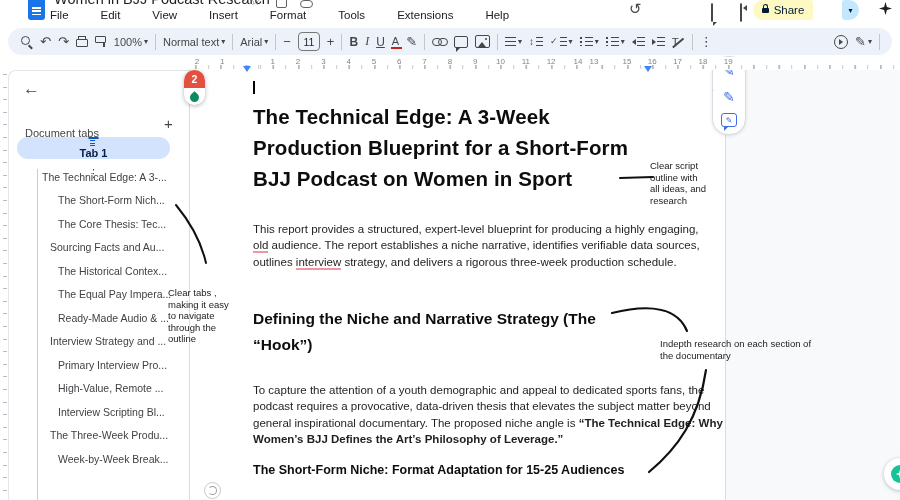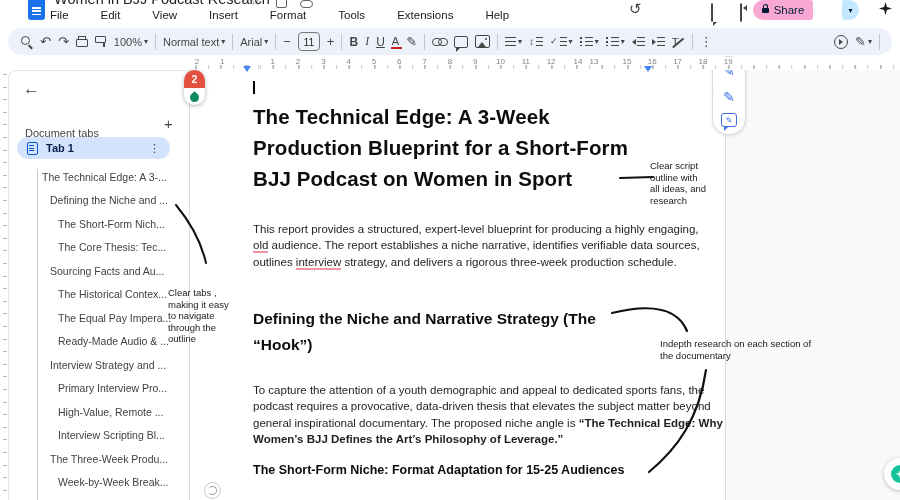--- a/index.html
+++ b/index.html
@@ -19,21 +19,21 @@
   .menubar{left:50px;top:9px;display:flex;gap:32px;font-size:11.5px;color:#202124;}
   .menu-item{cursor:default;}
   .hdr-ic{color:#444746;font-size:15px;line-height:15px;}
   .ic-bubble{width:12px;height:10px;border:1.5px solid #444746;border-radius:2px;position:relative;}
   .ic-bubble::after{content:"";position:absolute;left:1px;bottom:-5px;
     border-top:4px solid #444746;border-right:4px solid transparent;}
   .ic-video{width:13px;height:10px;border:1.5px solid #444746;border-radius:2.5px;position:relative;}
   .ic-video::after{content:"";position:absolute;right:-6px;top:1px;
     border-right:4px solid #444746;border-top:3px solid transparent;border-bottom:3px solid transparent;}
   .dd{font-size:8px;color:#444746;}
-  .share-btn{left:753px;top:0px;height:20px;width:60px;background:#f9a8d4;border-radius:10px 3px 3px 10px;
+  .share-btn{left:753px;top:0px;height:20px;width:60px;background:#fef9c3;border-radius:10px 3px 3px 10px;
     display:flex;align-items:center;justify-content:center;gap:5px;font-size:11.5px;font-weight:500;color:#001d35;}
   .share-dd{left:842px;top:0px;height:20px;width:17px;background:#c2e7ff;border-radius:3px 10px 10px 3px;
     display:flex;align-items:center;justify-content:center;}
   .ic-lock{width:7px;height:5px;background:#001d35;border-radius:1px;position:relative;}
   .ic-lock::before{content:"";position:absolute;top:-3.5px;left:1px;width:3.5px;height:3px;
     border:1.2px solid #001d35;border-bottom:none;border-radius:3px 3px 0 0;}
   .star4{width:13px;height:13px;background:#1f1f1f;
     clip-path:polygon(50% 0%,61% 39%,100% 50%,61% 61%,50% 100%,39% 61%,0% 50%,39% 39%);}
 
   
@@ -99,21 +99,21 @@
     background:repeating-linear-gradient(to bottom,#b7bbc0 0 1px,transparent 1px 12.6px);}
 
   
   .sidebar{left:8px;top:70px;width:182px;height:430px;background:#fff;z-index:2;
     border:1px solid #e4e7eb;border-bottom:none;border-radius:8px 0 0 0;box-sizing:border-box;
     border-right:1px solid #dadce0;}
   .back-btn{left:14px;top:8px;font-size:17px;color:#444746;}
   .sb-title{left:16px;top:48px;font-size:11px;color:#444746;margin-top:8px;}
   .sb-plus{left:155px;top:44px;font-size:15px;color:#444746;}
   .tab-pill{left:8px;top:66px;width:153px;height:22px;background:#d3e3fd;border-radius:11px;
-    display:flex;align-items:center;padding:0 10px;box-sizing:border-box;gap:8px;}
+    display:flex;align-items:center;padding:0 10px;box-sizing:border-box;gap:8px;flex-direction:column;}
   .tab-ic{width:9px;height:11px;border:1.5px solid #0b57d0;border-radius:2px;position:relative;}
   .tab-ic::after{content:"";position:absolute;left:1px;top:2px;width:5px;height:6px;
     background:repeating-linear-gradient(to bottom,#0b57d0 0 1.2px,transparent 1.2px 2.6px);}
   .tab-label{font-size:11px;font-weight:600;color:#041e49;flex:1;}
   .tab-kebab{font-size:11px;color:#444746;}
   .outline-vline{left:28px;top:98px;bottom:0;width:1px;background:#c9cdd1;position:absolute;}
   .outline{left:0;top:94px;right:0;position:absolute;}
   .outline-item{height:23.5px;display:flex;align-items:center;font-size:10.5px;color:#3f4245;white-space:nowrap;}
   .outline-item.lvl0{padding-left:33px;}
   .outline-item.lvl1{padding-left:41px;}
@@ -318,21 +318,20 @@
     <span class="abs sb-title">Document tabs</span>
     <span class="abs sb-plus">+</span>
     <div class="abs tab-pill">
       <span class="tab-ic"></span>
       <span class="tab-label">Tab 1</span>
       <span class="tab-kebab">⋮</span>
     </div>
     <div class="outline-vline"></div>
     <div class="outline">
         <div class="outline-item lvl0">The Technical Edge: A 3-...</div>
-        <div class="outline-item lvl1">Defining the Niche and ...</div>
         <div class="outline-item lvl2">The Short-Form Nich...</div>
         <div class="outline-item lvl2">The Core Thesis: Tec...</div>
         <div class="outline-item lvl1">Sourcing Facts and Au...</div>
         <div class="outline-item lvl2">The Historical Contex...</div>
         <div class="outline-item lvl2">The Equal Pay Impera...</div>
         <div class="outline-item lvl2">Ready-Made Audio &amp; ...</div>
         <div class="outline-item lvl1">Interview Strategy and ...</div>
         <div class="outline-item lvl2">Primary Interview Pro...</div>
         <div class="outline-item lvl2">High-Value, Remote ...</div>
         <div class="outline-item lvl2">Interview Scripting Bl...</div>

